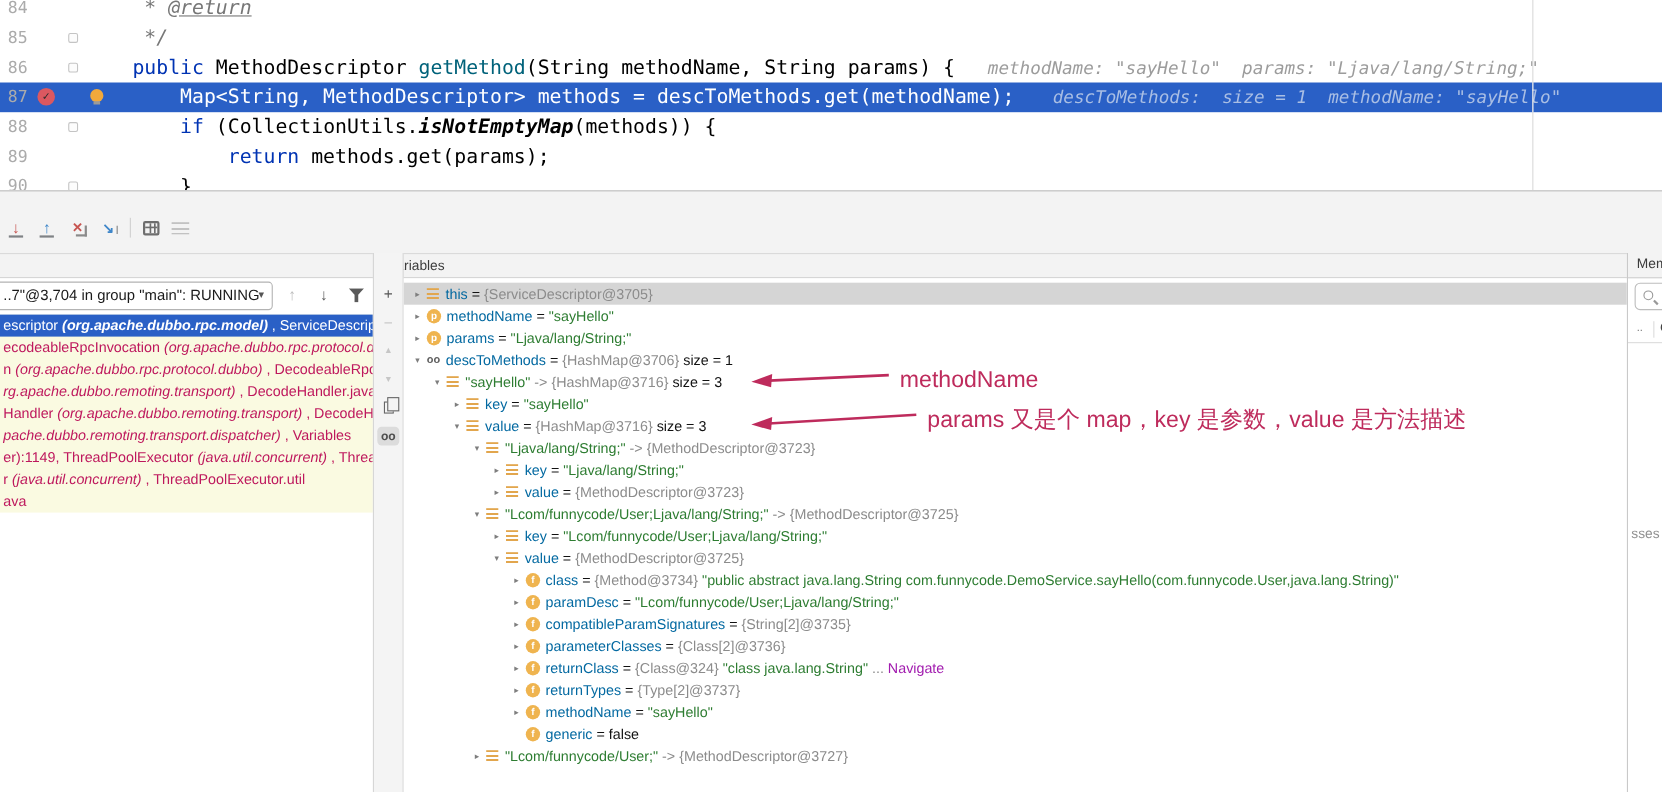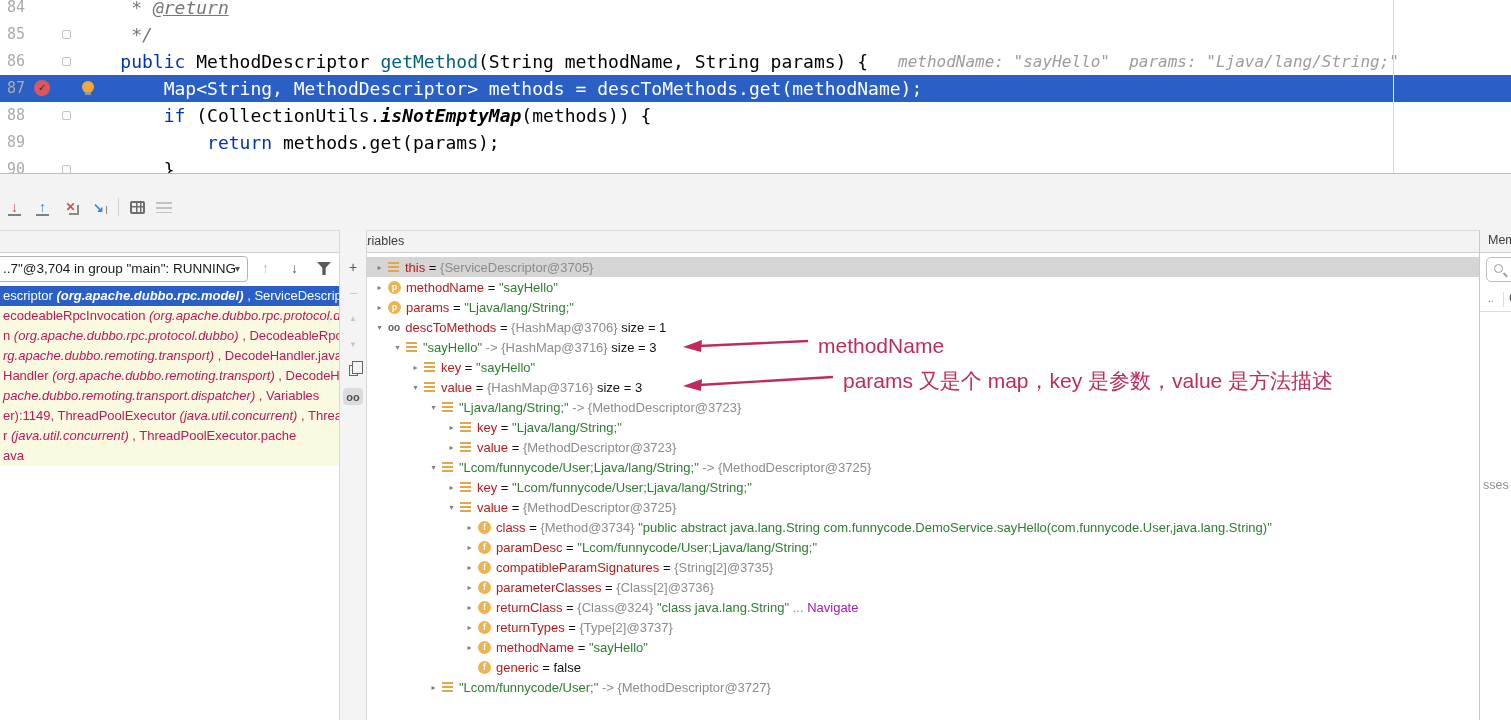--- a/index.html
+++ b/index.html
@@ -99,21 +99,21 @@
   .vars{position:absolute;left:367px;top:253px;right:32px;bottom:0;background:#fff;
         padding-top:4px;overflow:hidden;}
   .var-row{display:flex;align-items:center;height:20px;font-size:13px;white-space:pre;}
   .var-row.sel{background:var(--selection);}
   .ch{width:13px;flex:none;text-align:center;color:#7E7E7E;font-size:8px;margin-right:2px;}
   .i-obj{width:11px;height:11px;flex:none;margin-right:6px;
          background:repeating-linear-gradient(180deg,#E2A64D 0 2px,transparent 2px 4px);}
   .i-circ{width:13px;height:13px;flex:none;margin-right:5px;border-radius:50%;background:#EFB44F;
           color:#fff;font-size:9px;font-weight:bold;text-align:center;line-height:13px;}
   .i-watch{flex:none;margin-right:5px;color:#5F5F5F;font-weight:bold;font-size:10px;}
-  .vname{color:#b91c1c;}
+  .vname{color:#0369a1;}
   .vname.str{color:#2E7D32;}
   .vseg.str{color:#2E7D32;}
   .vseg.ref{color:#8C8C8C;}
   .vseg.plain{color:#111;}
   .vseg.link{color:#a21caf;}
 
   
   .annot{position:absolute;color:var(--accent);font-size:21px;white-space:nowrap;z-index:8;}
   .annot1{left:818px;top:334px;}
   .annot2{left:843px;top:367px;text-align:center;}
@@ -142,21 +142,21 @@
 </head>
 <body>
 
 <div class="screen" style="--exec: #2A60C6; --selection: #D5D5D5; --framesbg: #FAFAE1; --accent: #BE2B5C;">
 
   <section class="editor">
     <div id="editor-lines">
         <div class="code-line"><span class="lnum">84</span><span class="code"><span class="tok plain">     </span><span class="tok doc">* </span><span class="tok doc-tag">@return</span></span></div>
         <div class="code-line"><span class="lnum">85</span><span class="fold"></span><span class="code"><span class="tok plain">     </span><span class="tok doc">*/</span></span></div>
         <div class="code-line"><span class="lnum">86</span><span class="fold"></span><span class="code"><span class="tok plain">    </span><span class="tok kw">public </span><span class="tok plain">MethodDescriptor </span><span class="tok method">getMethod</span><span class="tok plain">(String methodName, String params) {</span></span><span class="hint" style="left: 898px;">methodName: "sayHello"  params: "Ljava/lang/String;"</span></div>
-        <div class="code-line current"><span class="lnum">87</span><span class="bp">✓</span><span class="bulb"></span><span class="code"><span class="tok plain">        Map&lt;String, MethodDescriptor&gt; methods = descToMethods.get(methodName);</span></span></div>
+        <div class="code-line current"><span class="lnum">87</span><span class="bp">✓</span><span class="bulb"></span><span class="code"><span class="tok plain">        Map&lt;String, MethodDescriptor&gt; methods = descToMethods.get(methodName);</span></span><span class="hint" style="left: 957px;">descToMethods:  size = 1  methodName: "sayHello"</span></div>
         <div class="code-line"><span class="lnum">88</span><span class="fold"></span><span class="code"><span class="tok plain">        </span><span class="tok kw">if </span><span class="tok plain">(CollectionUtils.</span><span class="tok static">isNotEmptyMap</span><span class="tok plain">(methods)) {</span></span></div>
         <div class="code-line"><span class="lnum">89</span><span class="code"><span class="tok plain">            </span><span class="tok kw">return </span><span class="tok plain">methods.get(params);</span></span></div>
         <div class="code-line"><span class="lnum">90</span><span class="fold"></span><span class="code"><span class="tok plain">        }</span></span></div>
       </div>
     <div class="mguide"></div>
   </section>
 
   <div class="dbgband">
     <div class="dbg-toolbar" id="dbg-toolbar">
         <span class="tbi red-underline">
@@ -191,21 +191,21 @@
       <span id="thread-icons"><span class="ti disabled" style="left: 262px;">↑</span><span class="ti dark" style="left: 291px;">↓</span><span class="funnel" style="position: absolute; top: 9px; left: 317px;"></span></span>
     </div>
     <div class="frames-list" id="frames-list">
         <div class="frame-row sel"><span>escriptor </span><span class="pkg">(org.apache.dubbo.rpc.model)</span><span> , ServiceDescripto</span></div>
         <div class="frame-row"><span>ecodeableRpcInvocation </span><span class="pkg">(org.apache.dubbo.rpc.protocol.d</span></div>
         <div class="frame-row"><span>n </span><span class="pkg">(org.apache.dubbo.rpc.protocol.dubbo)</span><span> , DecodeableRpc</span></div>
         <div class="frame-row"><span class="pkg">rg.apache.dubbo.remoting.transport)</span><span> , DecodeHandler.java</span></div>
         <div class="frame-row"><span>Handler </span><span class="pkg">(org.apache.dubbo.remoting.transport)</span><span> , DecodeH</span></div>
         <div class="frame-row"><span class="pkg">pache.dubbo.remoting.transport.dispatcher)</span><span> , Variables</span></div>
         <div class="frame-row"><span>er):1149, ThreadPoolExecutor </span><span class="pkg">(java.util.concurrent)</span><span> , Threac</span></div>
-        <div class="frame-row"><span>r </span><span class="pkg">(java.util.concurrent)</span><span> , ThreadPoolExecutor.pache</span></div>
+        <div class="frame-row"><span>r </span><span class="pkg">(java.util.concurrent)</span><span> , ThreadPoolExecutor.util</span></div>
         <div class="frame-row"><span>ava</span></div>
       </div>
   </aside>
 
   <div class="strip">
     <div class="strip-inner" id="strip-icons">
         <span class="sti normal">+</span>
         <span class="sti disabled">−</span>
         <span class="sti disabled small">▲</span>
         <span class="sti disabled small">▼</span>

